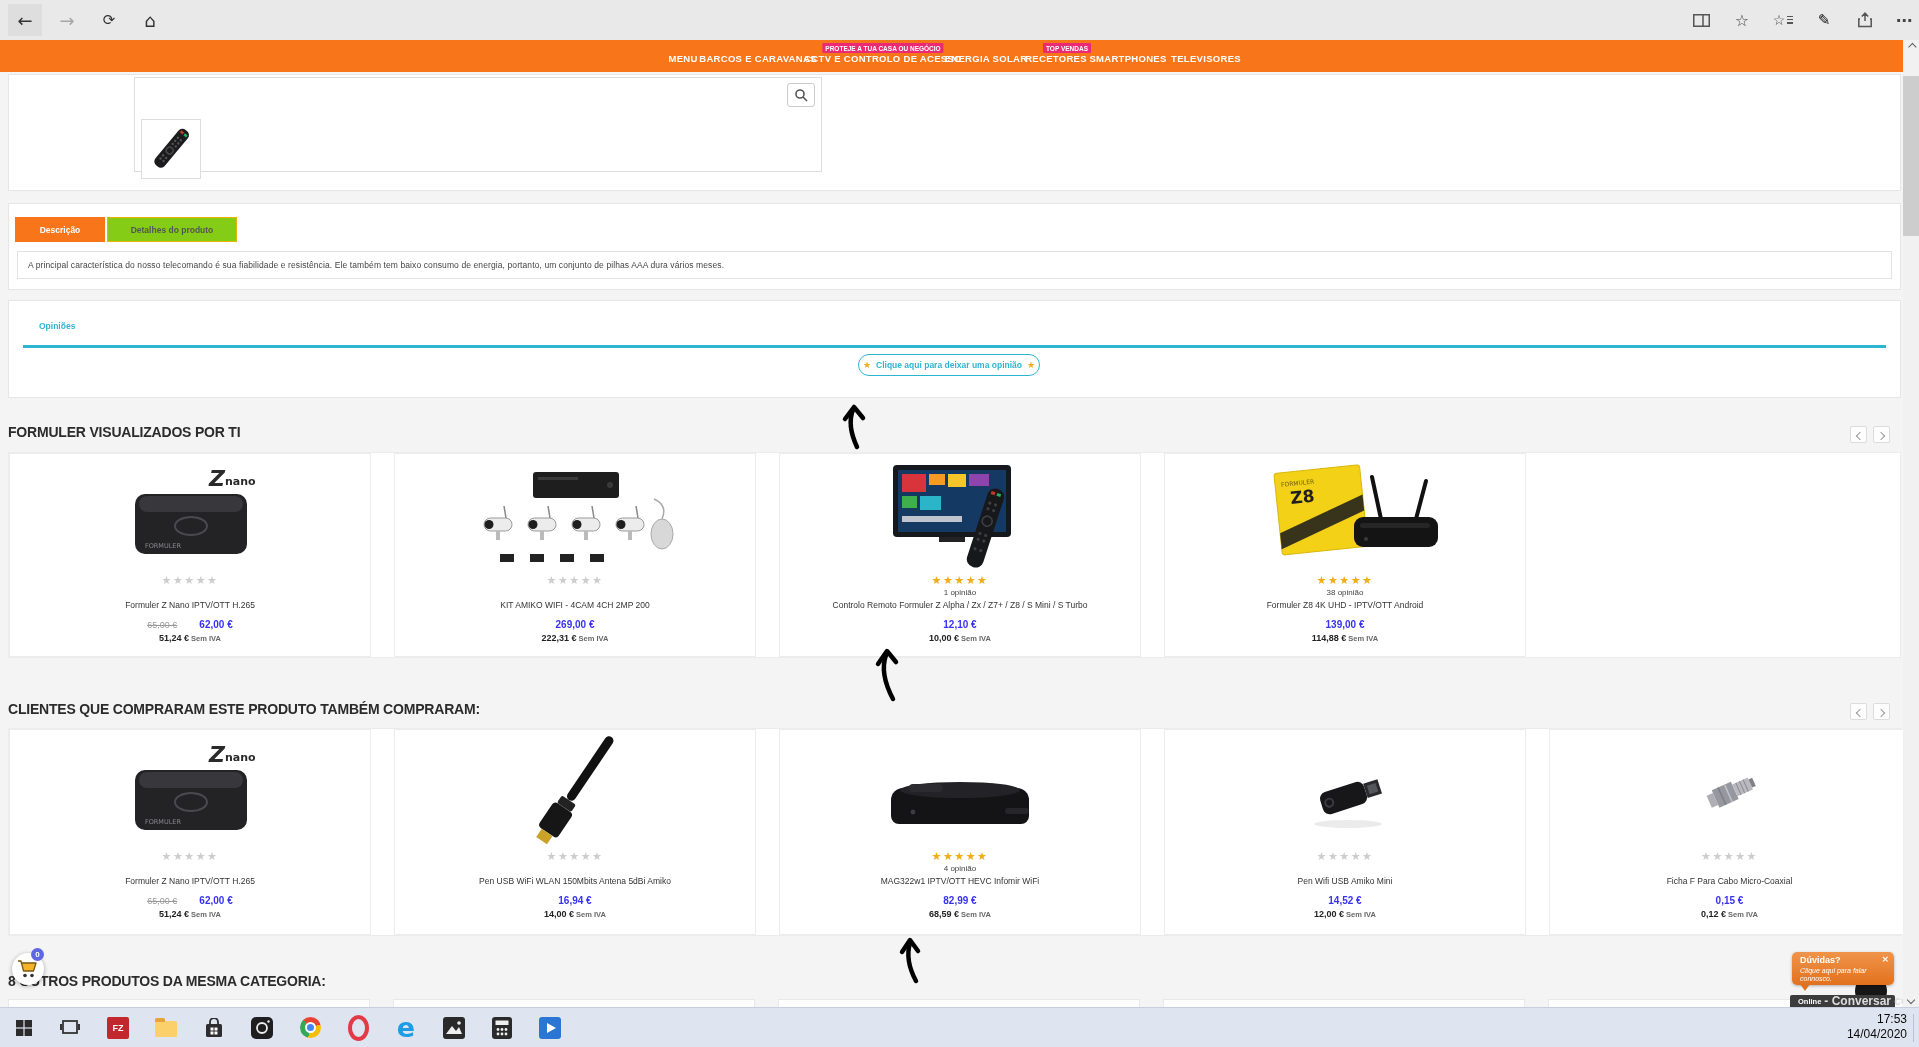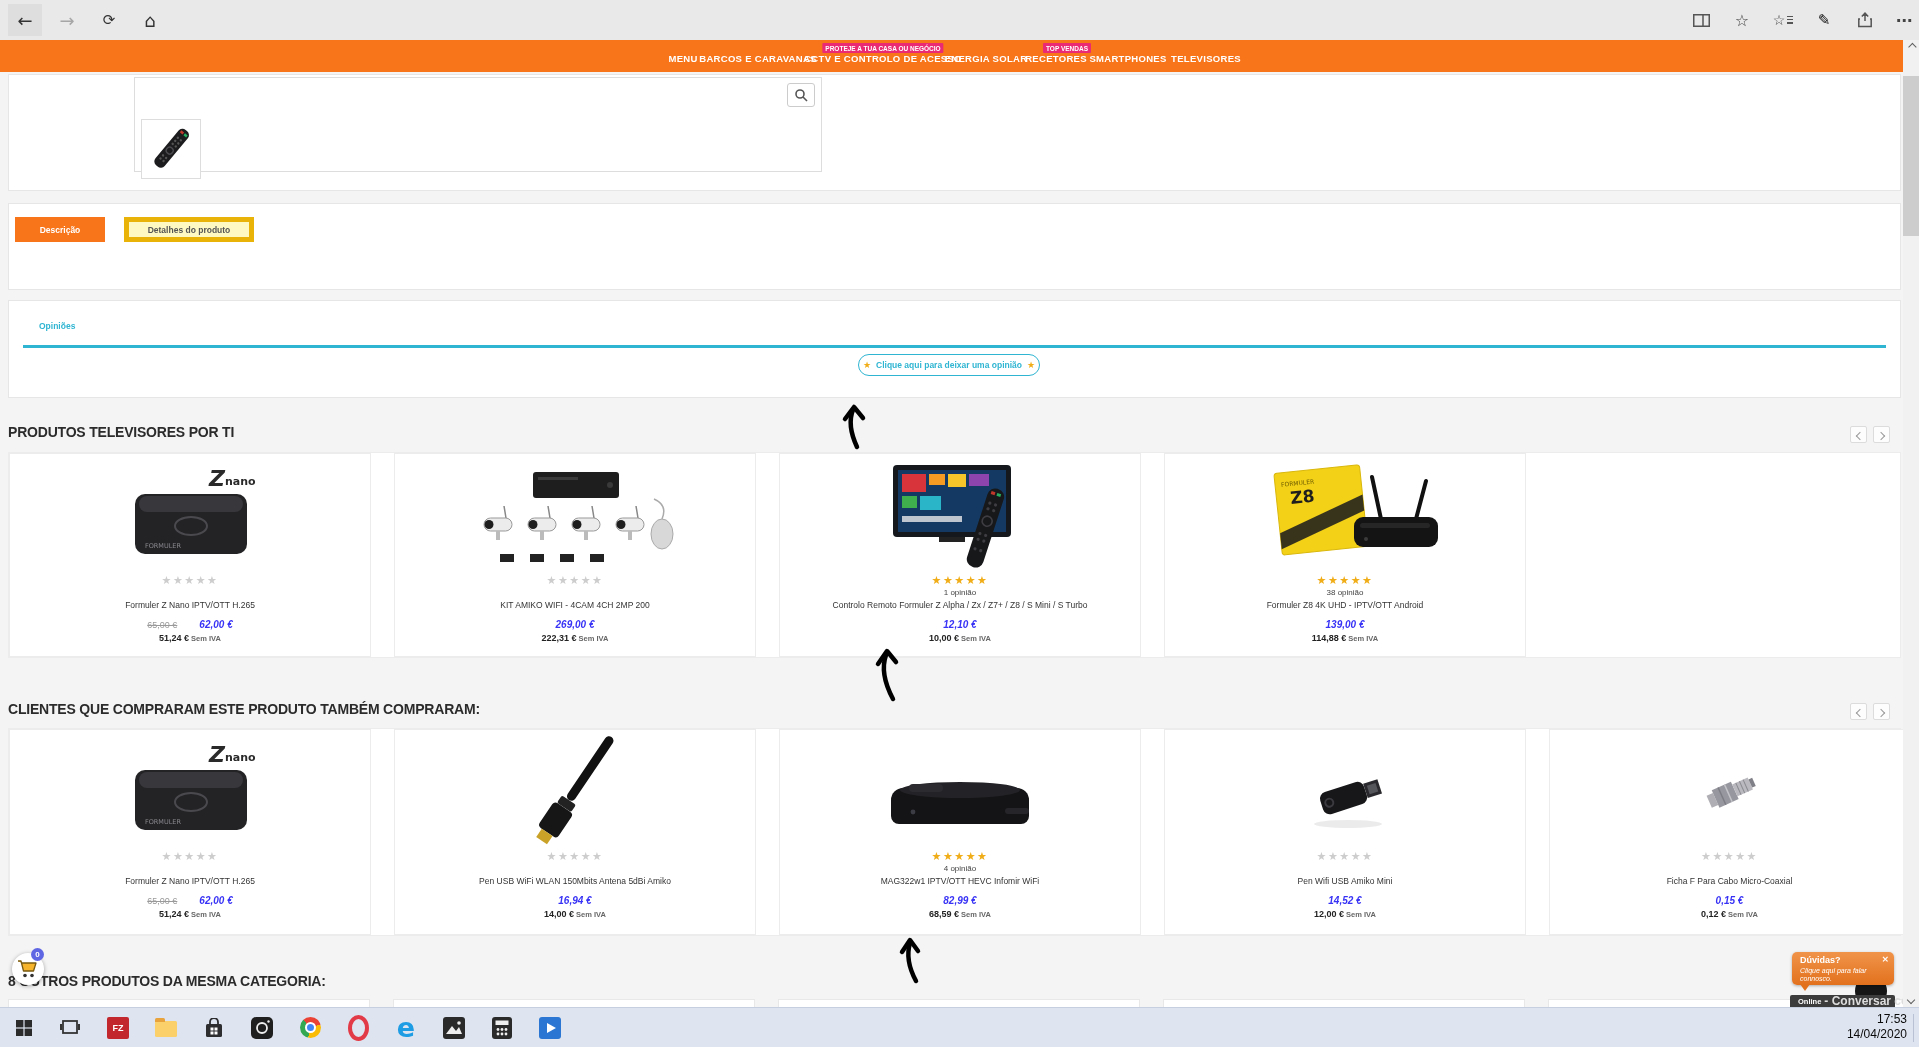--- a/index.html
+++ b/index.html
@@ -38,21 +38,21 @@
 
   .img-box{position:absolute;left:125px;top:2px;width:688px;height:95px;border:1px solid #ddd;background:#fff;box-sizing:border-box;}
   .magnify-btn{position:absolute;right:6px;top:5px;width:26px;height:22px;background:#fff;border:1px solid #ccc;border-radius:3px;
     display:flex;align-items:center;justify-content:center;cursor:pointer;}
   .thumb-box{position:absolute;left:132px;top:44px;width:58px;height:58px;border:1px solid #ddd;background:#fff;
     display:flex;align-items:center;justify-content:center;cursor:pointer;}
 
   .tab{position:absolute;top:13px;height:25px;box-sizing:border-box;display:flex;align-items:center;justify-content:center;
     font-size:8.5px;font-weight:700;cursor:pointer;}
   .tab.active{background:#f8751a;color:#fff;}
-  .tab.plain{background:#fef9c3;color:#555;border:5px solid #eab308;margin-left:17px;}
+  .tab.plain{background:#84cc16;color:#555;border:1px solid #eab308;}
   .desc-box{position:absolute;left:8px;top:47px;width:1875px;height:28px;border:1px solid #e2e2e2;box-sizing:border-box;
     display:flex;align-items:center;}
   .desc-text{margin-left:10px;font-size:8.5px;color:#454545;letter-spacing:.1px;}
 
   .rev-label{position:absolute;left:30px;top:20px;color:#2fb5d2;font-size:8.5px;font-weight:700;cursor:pointer;}
   .rev-line{position:absolute;left:14px;top:44px;width:1863px;height:3px;background:#2fb5d2;}
   .rev-cta{position:absolute;left:849px;top:53px;width:182px;height:22px;border:1.5px solid #2fb5d2;border-radius:12px;
     background:#fff;box-sizing:border-box;display:flex;align-items:center;justify-content:center;gap:5px;cursor:pointer;}
   .rev-cta .t{font-size:8.5px;font-weight:700;color:#2fb5d2;}
   .cta-star{font-size:9px;color:#f0ad18;}
@@ -70,21 +70,21 @@
   .p-img{height:116px;margin-top:4px;display:flex;align-items:center;justify-content:center;}
   .stars{height:13px;line-height:13px;font-size:11px;letter-spacing:1.5px;font-family:"DejaVu Sans",sans-serif;}
   .stars::before{content:"★★★★★";}
   .stars.rated::before{color:#f0ad18;}
   .stars.unrated::before{color:#cdcdcd;}
   .p-reviews{height:11px;line-height:11px;font-size:8px;color:#444;}
   .p-name{margin-top:2px;font-size:8.5px;color:#333;white-space:nowrap;}
   .p-price{margin-top:9px;display:flex;gap:22px;align-items:baseline;height:12px;}
   .p-price .old{font-size:9px;color:#9a9a9a;text-decoration:line-through;}
   .p-price .old:empty{display:none;}
-  .p-price .cur{font-size:10px;font-weight:700;color:#3732f5;font-style:italic;}
+  .p-price .cur{font-size:10px;font-weight:700;color:#3732f5;}
   .p-net{margin-top:2px;font-size:9px;color:#222;}
   .p-net b{font-weight:700;}
   .p-net .suf{font-size:7.5px;color:#666;font-weight:700;margin-left:2px;}
 
   
   .cart-fab{position:absolute;width:32px;height:32px;border-radius:50%;background:#fff;
     box-shadow:0 1px 4px rgba(0,0,0,.35);display:flex;align-items:center;justify-content:center;cursor:pointer;}
   .cart-badge{position:absolute;width:13px;height:13px;border-radius:50%;background:#5f66e3;color:#fff;
     font-size:8px;font-weight:700;display:flex;align-items:center;justify-content:center;}
 
@@ -200,33 +200,36 @@
             <circle cx="24" cy="40" r="1.2" fill="#555"></circle>
               <circle cx="28" cy="40" r="1.2" fill="#555"></circle>
           </g>
         </svg>
       </div>
     </div>
 
     <div class="panel" style="left:8px;top:131px;width:1893px;height:87px">
       <div class="tab active" style="left:6px;width:90px">Descrição</div>
       <div class="tab plain" style="left:98px;width:130px">Detalhes do produto</div>
+      <div class="desc-box">
+        <span class="desc-text">A principal característica do nosso telecomando é sua fiabilidade e resistência. Ele também tem baixo consumo de energia, portanto, um conjunto de pilhas AAA dura vários meses.</span>
+      </div>
     </div>
 
     <div class="panel" style="left:8px;top:228px;width:1893px;height:98px">
       <span class="rev-label">Opiniões</span>
       <div class="rev-line"></div>
       <div class="rev-cta">
         <span class="cta-star uni">★</span>
         <span class="t">Clique aqui para deixar uma opinião</span>
         <span class="cta-star uni">★</span>
       </div>
     </div>
 
-    <h2 class="sec-title" style="left:8px;top:352px">PRODUTOS TELEVISORES POR TI</h2>
+    <h2 class="sec-title" style="left:8px;top:352px">FORMULER VISUALIZADOS POR TI</h2>
     <div class="carousel-btn" style="left:1850px;top:354px"></div>
     <div class="carousel-btn next" style="left:1873px;top:354px"></div>
 
     <div class="row" style="top:380px;height:206px">
 
       <div class="card" style="left:0">
         <div class="p-img">
           <svg width="170" height="108" viewBox="0 0 170 108">
             <text x="104" y="24" font-size="22" font-style="italic" font-weight="bold" fill="#2a2a2a" font-family="DejaVu Sans">Z</text>
             <text x="120" y="23" font-size="11" font-weight="bold" fill="#2a2a2a" font-family="DejaVu Sans">nano</text>

